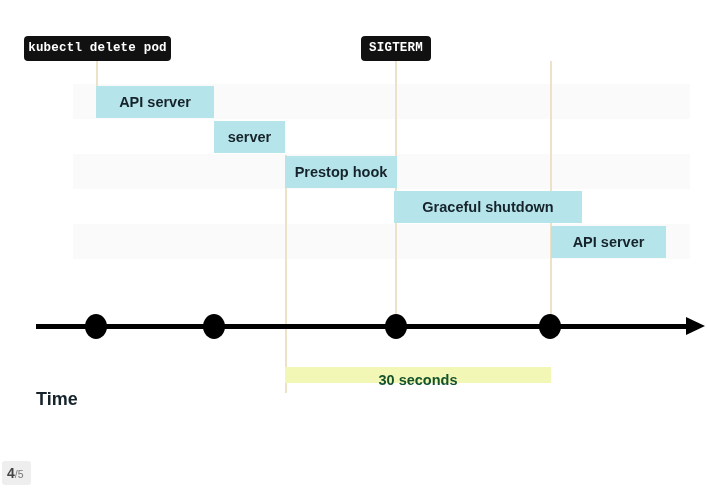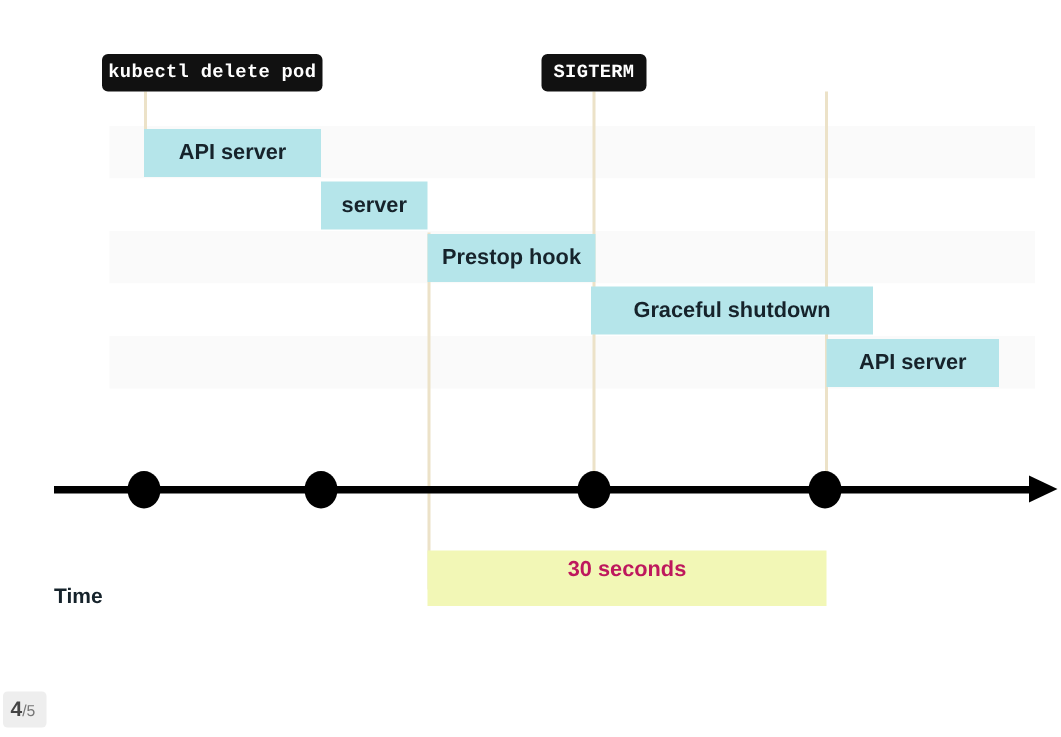--- a/index.html
+++ b/index.html
@@ -94,35 +94,35 @@
     height: 25px;
     background: #000000;
     border-radius: 50%;
     top: 314px;
   }
 
   
   #duration-band {
     position: absolute;
     background: #f2f7b6;
-    color: #be185d;
+    color: #14532d;
     font-size: 14.5px;
     font-weight: 700;
     text-align: center;
     line-height: 27px;
-    height: 37px;
+    height: 16px;
     white-space: nowrap;
   }
 
   
   #axis-caption {
     position: absolute;
     left: 36px;
     top: 389px;
-    font-size: 14px;
+    font-size: 18px;
     font-weight: 700;
     color: #16232b;
   }
 
   
   #page-indicator {
     position: absolute;
     left: 2px;
     top: 461px;
     background: #eeeeee;
@@ -150,21 +150,21 @@
   <div class="row-band white" style="top:119px;"></div>
   <div class="row-band" style="top:154px;"></div>
   <div class="row-band white" style="top:189px;"></div>
   <div class="row-band" style="top:224px;"></div>
 
   <div class="guide" style="left:96px;  top:61px;  height:28px;"></div>
   <div class="guide" style="left:285px; top:155px; height:238px;"></div>
   <div class="guide" style="left:395px; top:61px;  height:266px;"></div>
   <div class="guide" style="left:550px; top:61px;  height:266px;"></div>
 
-  <div class="chip" style="left:24px; top:36px; width:147px;margin-left:44px;">kubectl delete pod</div>
+  <div class="chip" style="left:24px; top:36px; width:147px;">kubectl delete pod</div>
   <div class="chip" style="left:361px; top:36px; width:70px;">SIGTERM</div>
 
   <div class="bar" style="left:96px; top:86px; width:118px;">API server</div>
   <div class="bar" style="left:214px; top:121px; width:71px;">server</div>
   <div class="bar" style="left:285px; top:156px; width:112px;">Prestop hook</div>
   <div class="bar" style="left:394px; top:191px; width:188px;">Graceful shutdown</div>
   <div class="bar" style="left:551px; top:226px; width:115px;">API server</div>
 
   <div id="axis-line"></div>
   <div id="axis-arrow"></div>

